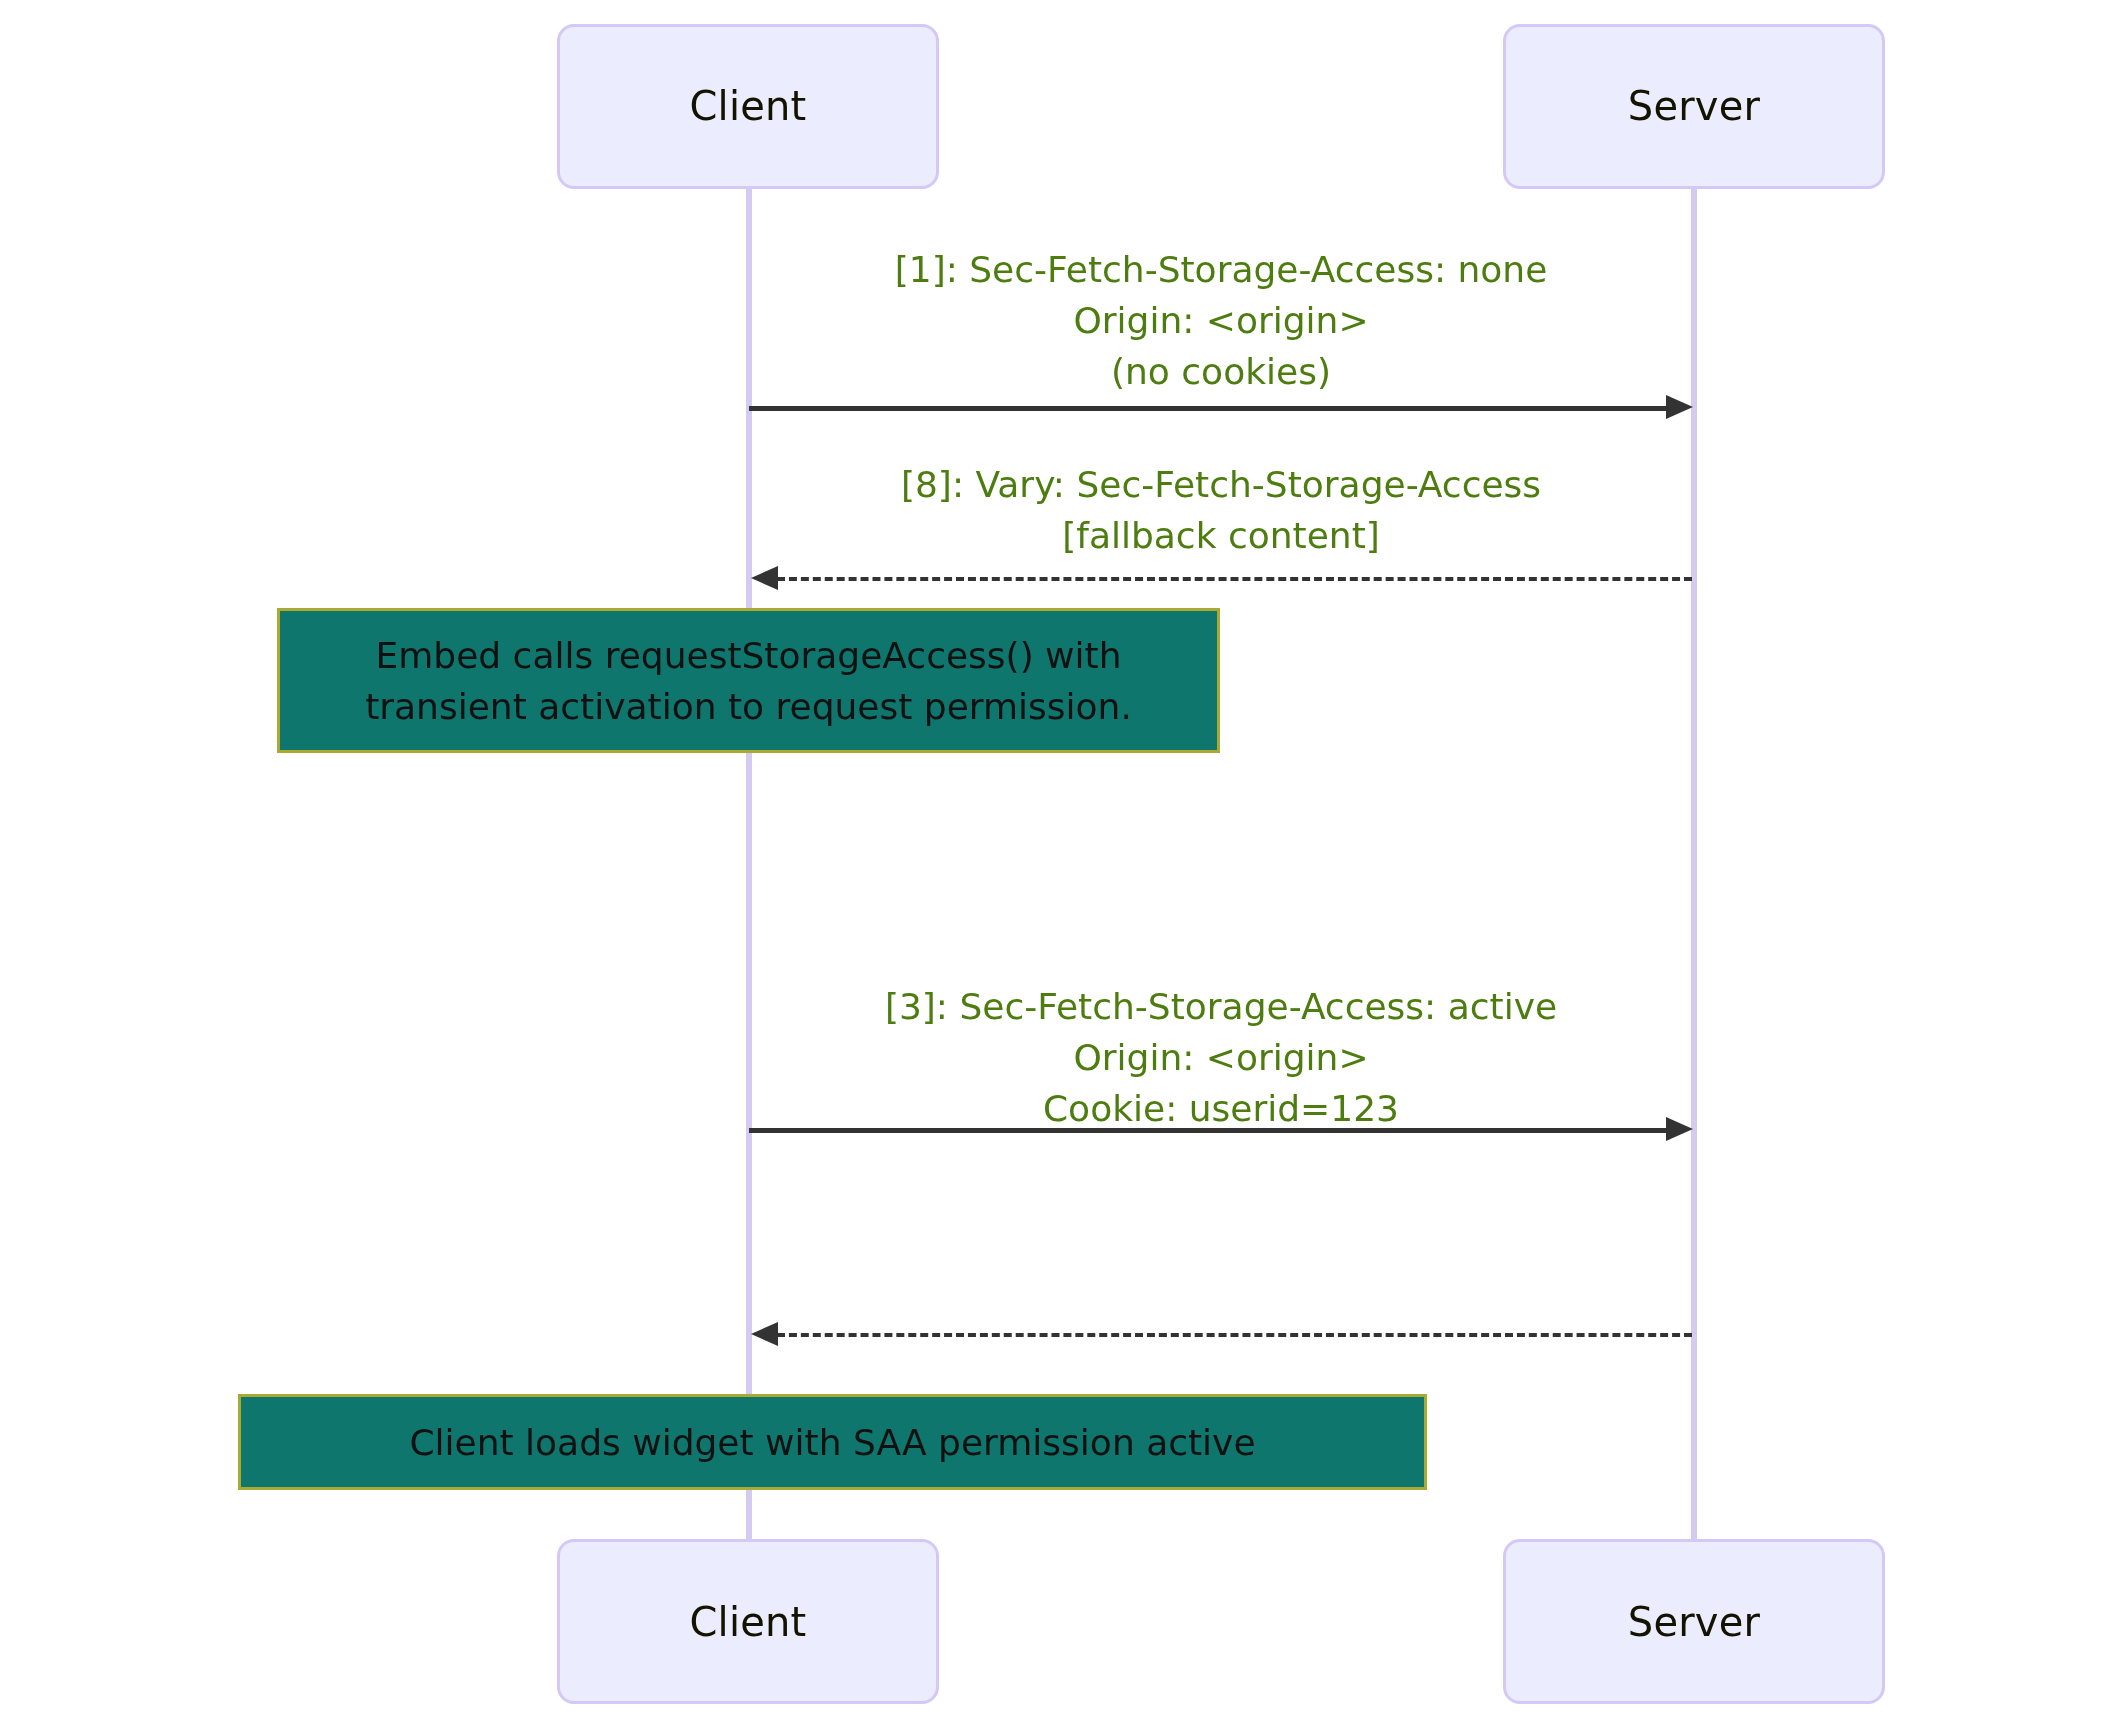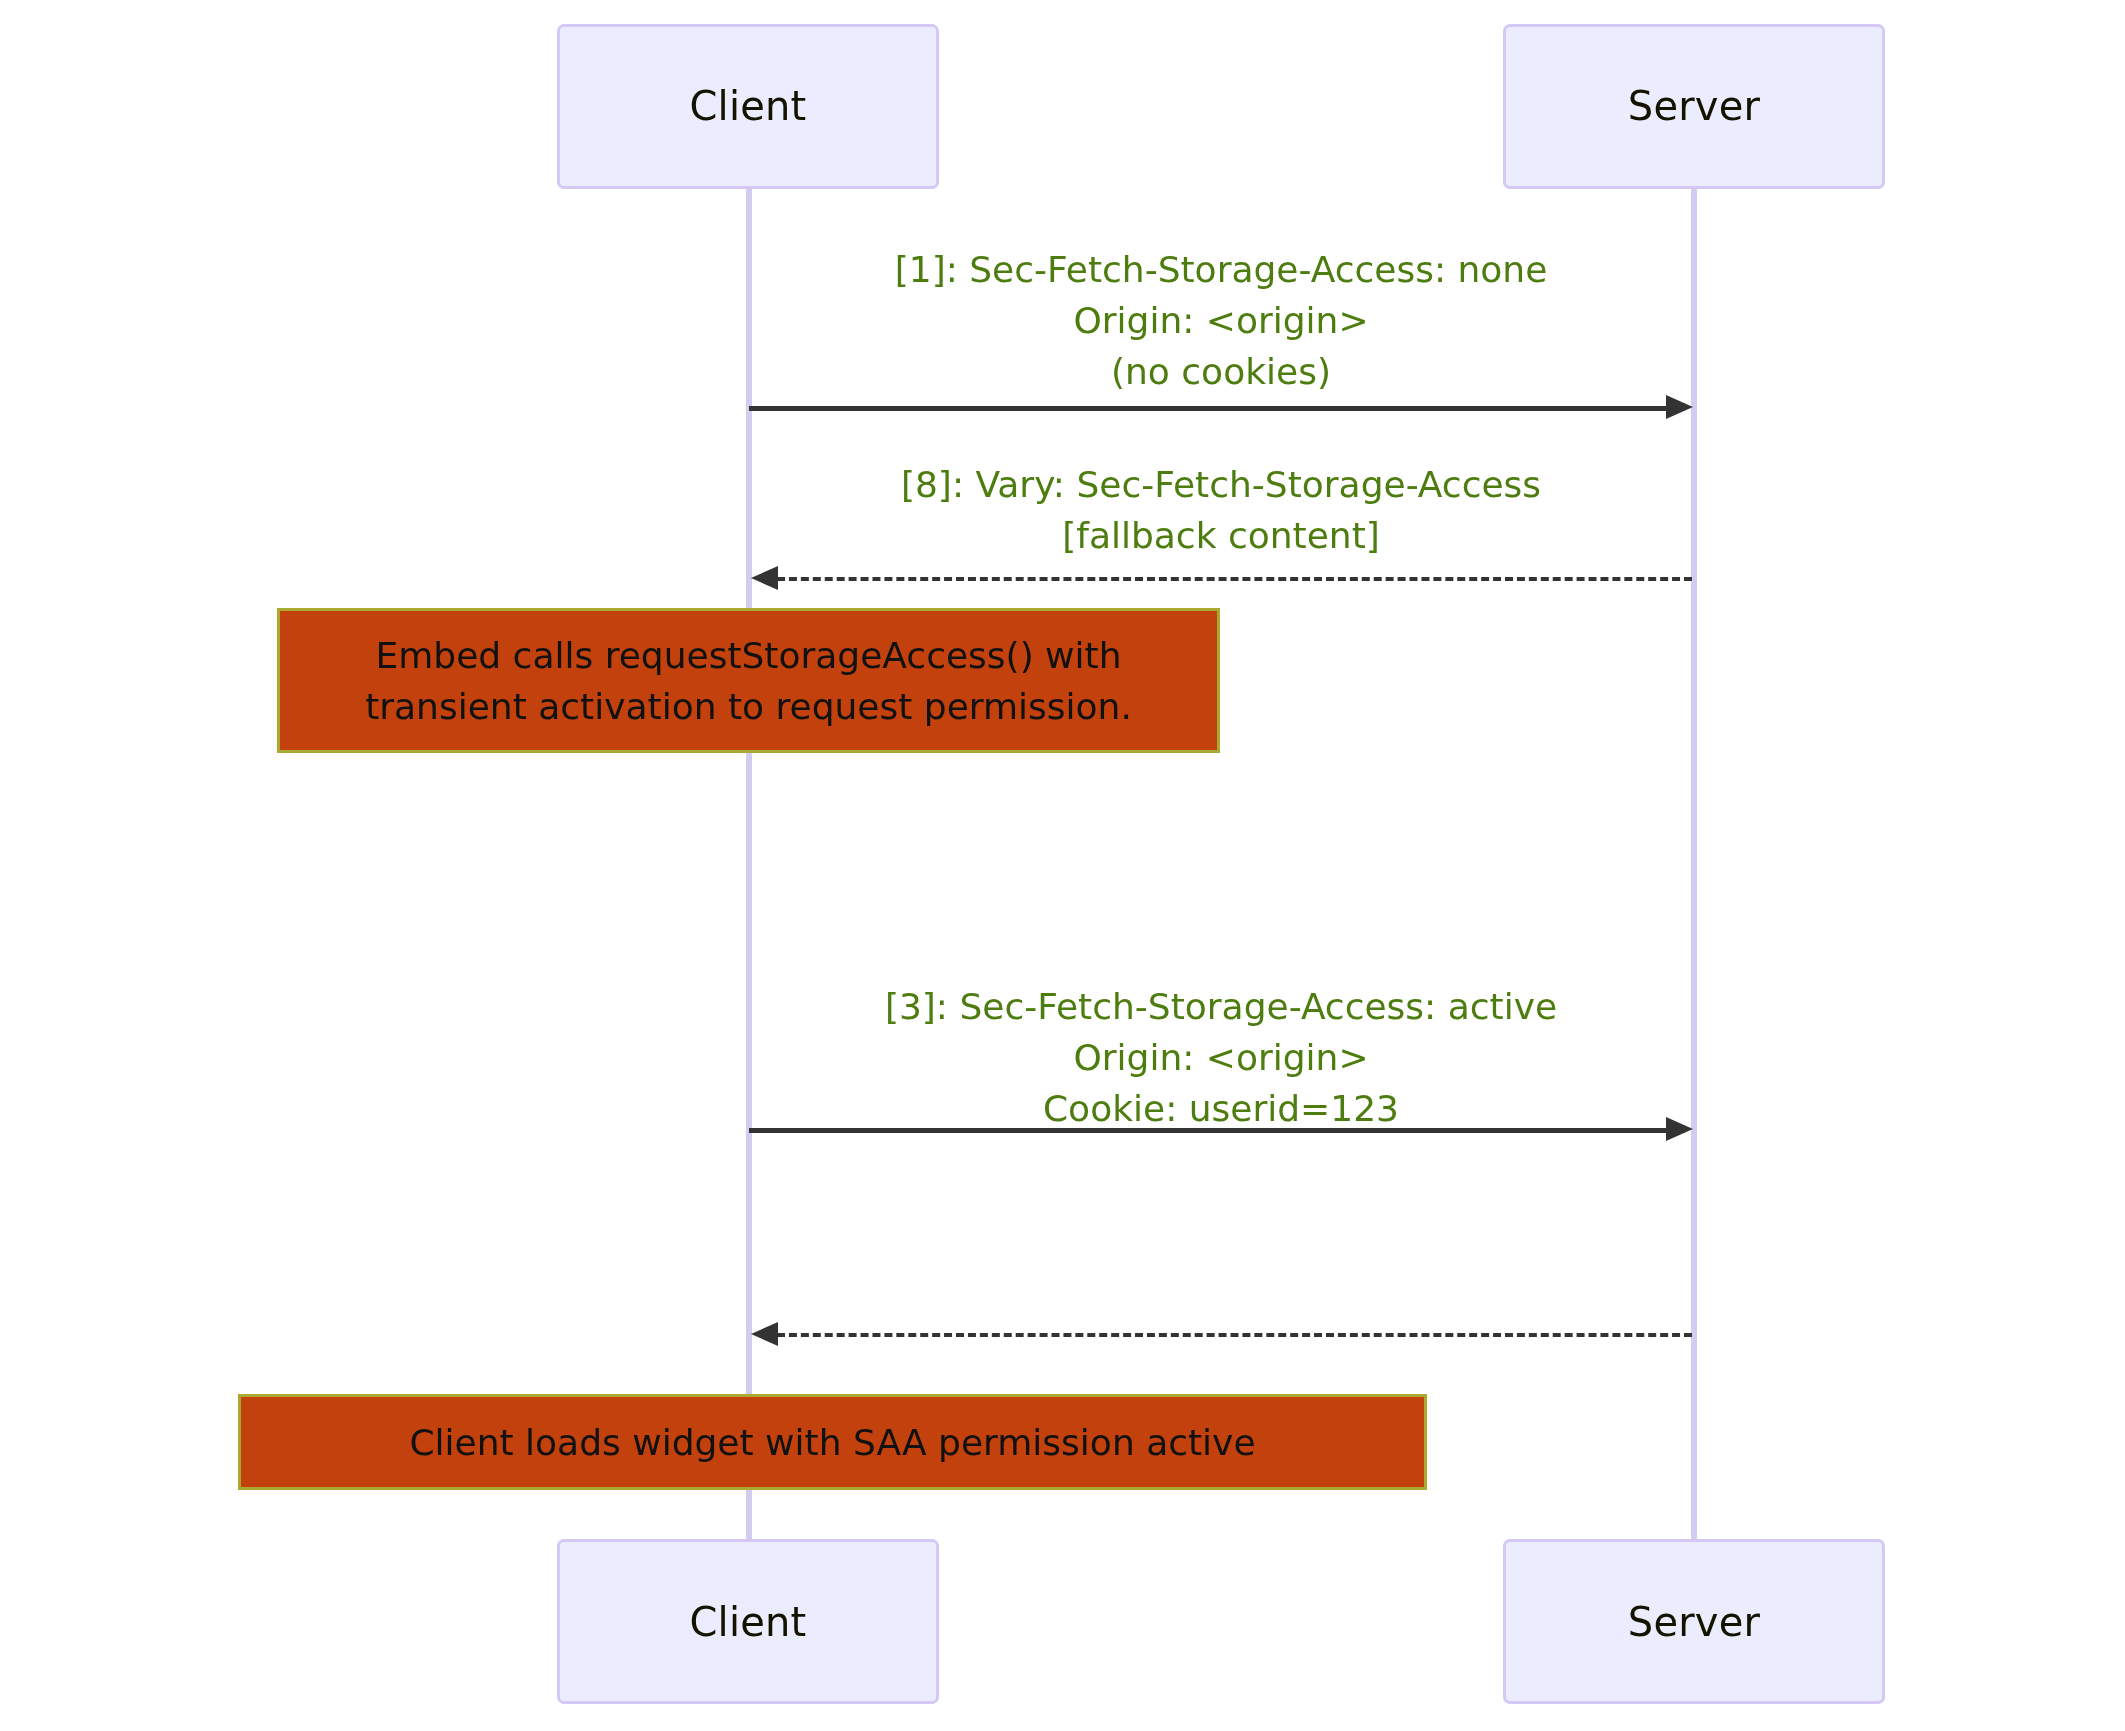--- a/index.html
+++ b/index.html
@@ -24,21 +24,21 @@
     width: 5.9px;
     background: #d3cbf0;
     z-index: 1;
   }
   
   .actor-box {
     position: absolute;
     box-sizing: border-box;
     background: #ececff;
     border: 3px solid #d5c8f5;
-    border-radius: 7px;
+    border-radius: 17px;
     display: flex;
     align-items: center;
     justify-content: center;
     z-index: 4;
   }
   .actor-label {
     font-size: 40px;
     color: #131300;
     font-family: "DejaVu Sans", "Liberation Sans", sans-serif;
     font-weight: 400;
@@ -90,21 +90,21 @@
     border-left: 27.6px solid #333333;
   }
   .msg-arrow.to-left .head {
     left: -25.6px;
     border-right: 27.6px solid #333333;
   }
   
   .note-box {
     position: absolute;
     box-sizing: border-box;
-    background: #c2410c;
+    background: #0f766e;
     border: 3px solid #aaaa33;
     display: flex;
     align-items: center;
     justify-content: center;
     z-index: 5;
   }
   .note-text {
     text-align: center;
     color: #111111;
     font-size: 36px;

